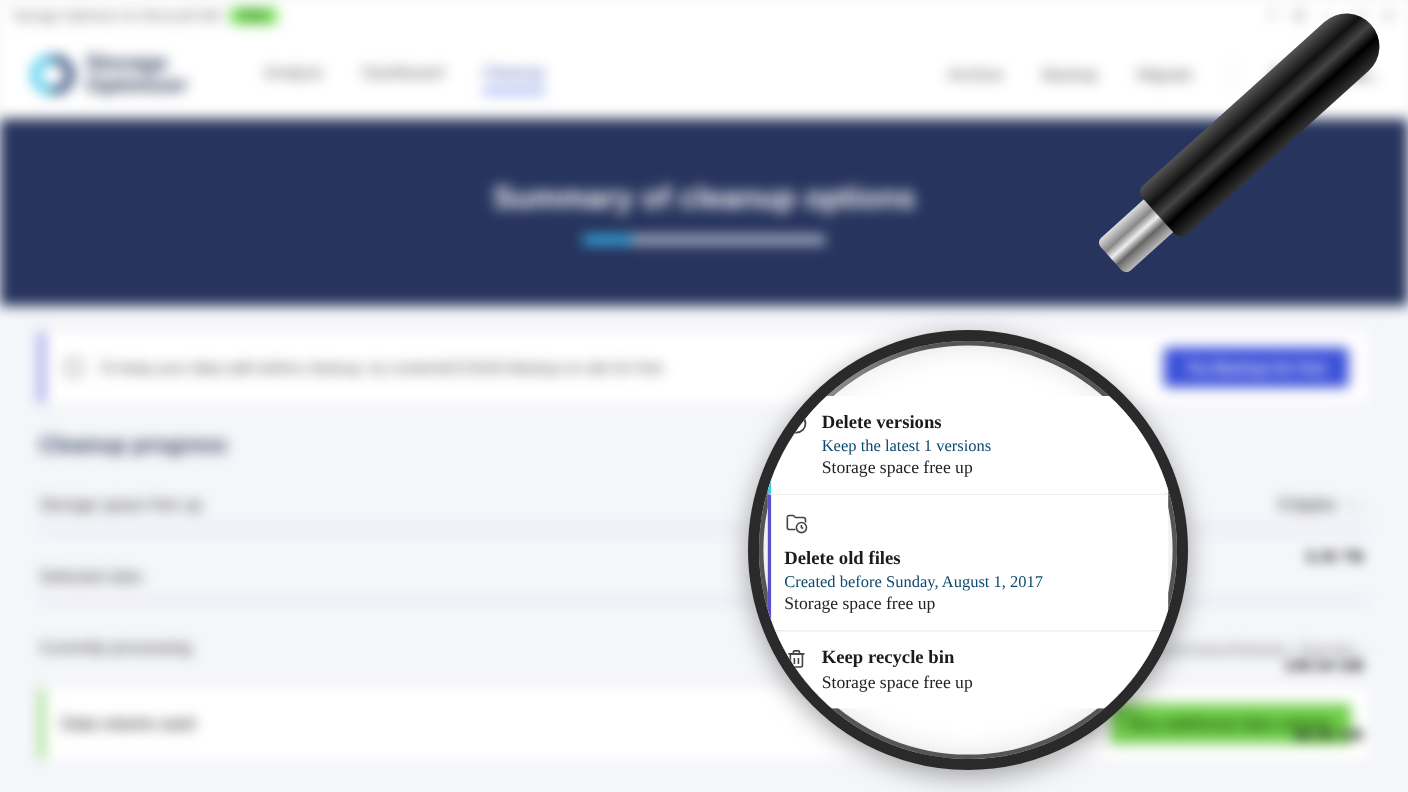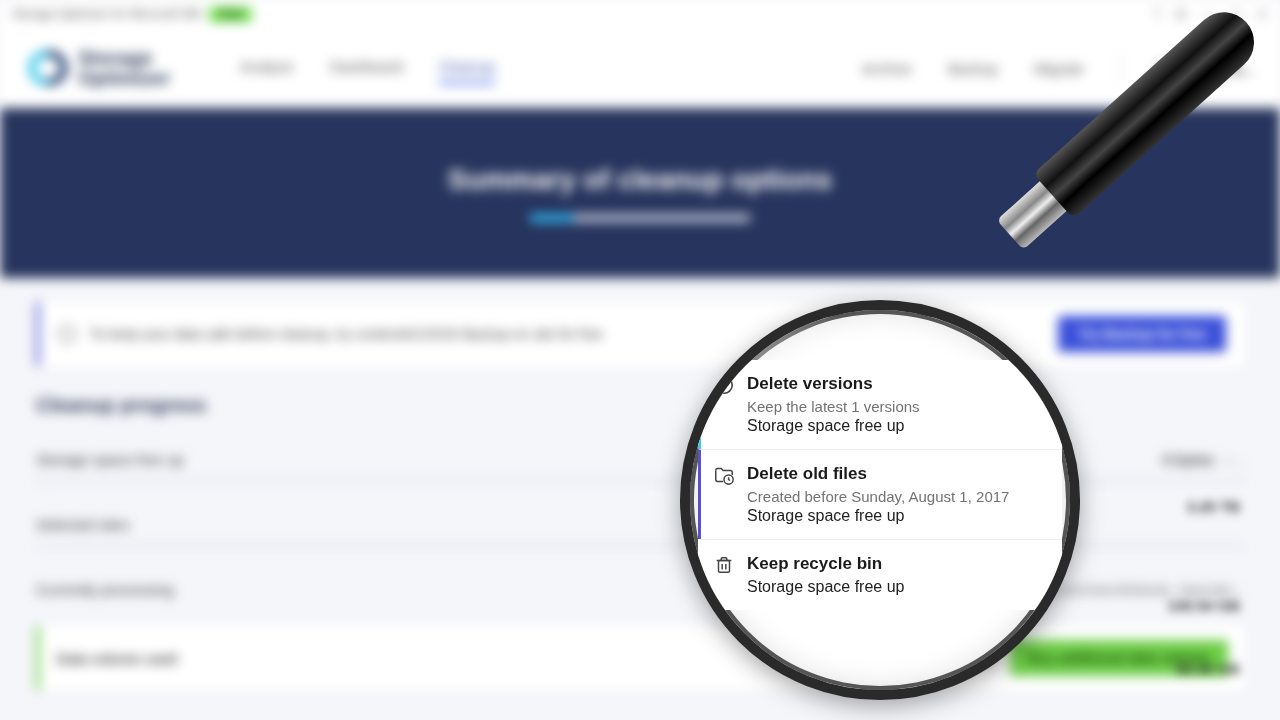--- a/index.html
+++ b/index.html
@@ -143,20 +143,21 @@
     }
 
     
     .magnifier {
       position: absolute;
       top: 300px;
       left: 680px;
       width: 400px;
       height: 400px;
       z-index: 10;
+      font-family: Liberation Serif, serif;
     }
     .lens {
       width: 100%;
       height: 100%;
       border-radius: 50%;
       border: 10px solid #2a2a2a;
       background: #fff;
       box-shadow: 0 6px 24px rgba(0,0,0,.35), inset 0 0 0 4px #555, inset 0 0 30px rgba(0,0,0,.15);
       overflow: hidden;
       position: relative;
@@ -180,29 +181,29 @@
     }
     .option {
       border-left: 3px solid transparent;
       padding: 14px 14px 14px 12px;
       display: flex;
       gap: 12px;
       background: #fff;
     }
     .option + .option { border-top: 1px solid #eee; }
     .option.teal { border-left-color: #3ecbda; }
-    .option.purple { border-left-color: #5b50c9; }
+    .option.purple { border-left-color: #5b50c9; flex-direction: column; }
     .opt-icon {
       width: 22px; height: 22px; flex: 0 0 22px;
       color: #555;
       display: flex; align-items: flex-start; justify-content: center;
     }
     .opt-body { flex: 1; }
     .opt-title { font-weight: 600; color: #1b1b1b; font-size: 17px; margin-bottom: 4px; }
-    .opt-sub { color: #737373; font-size: 15px; margin-bottom: 2px; }
+    .opt-sub { color: #0c4a6e; font-size: 15px; margin-bottom: 2px; }
     .opt-free { color: #222; font-size: 16px; }
 
     
     .handle {
       position: absolute;
       top: -95px;
       left: 330px;
       width: 320px;
       height: 60px;
       transform: rotate(-42deg);

